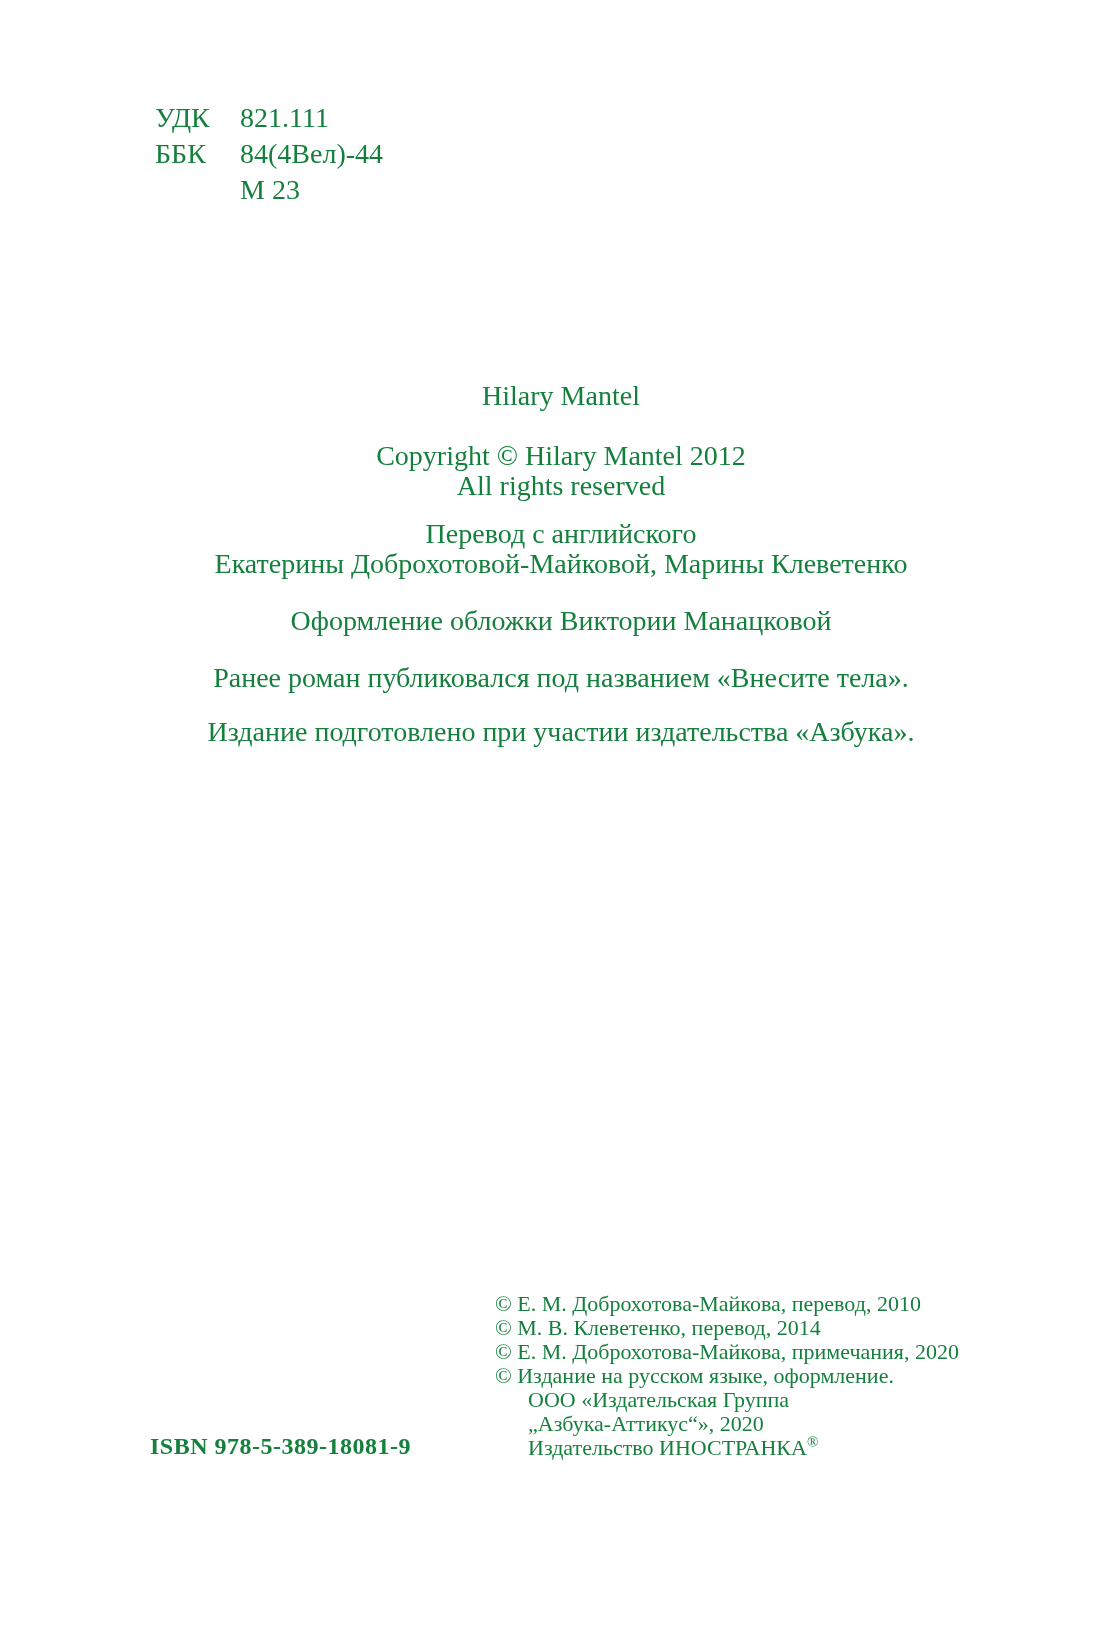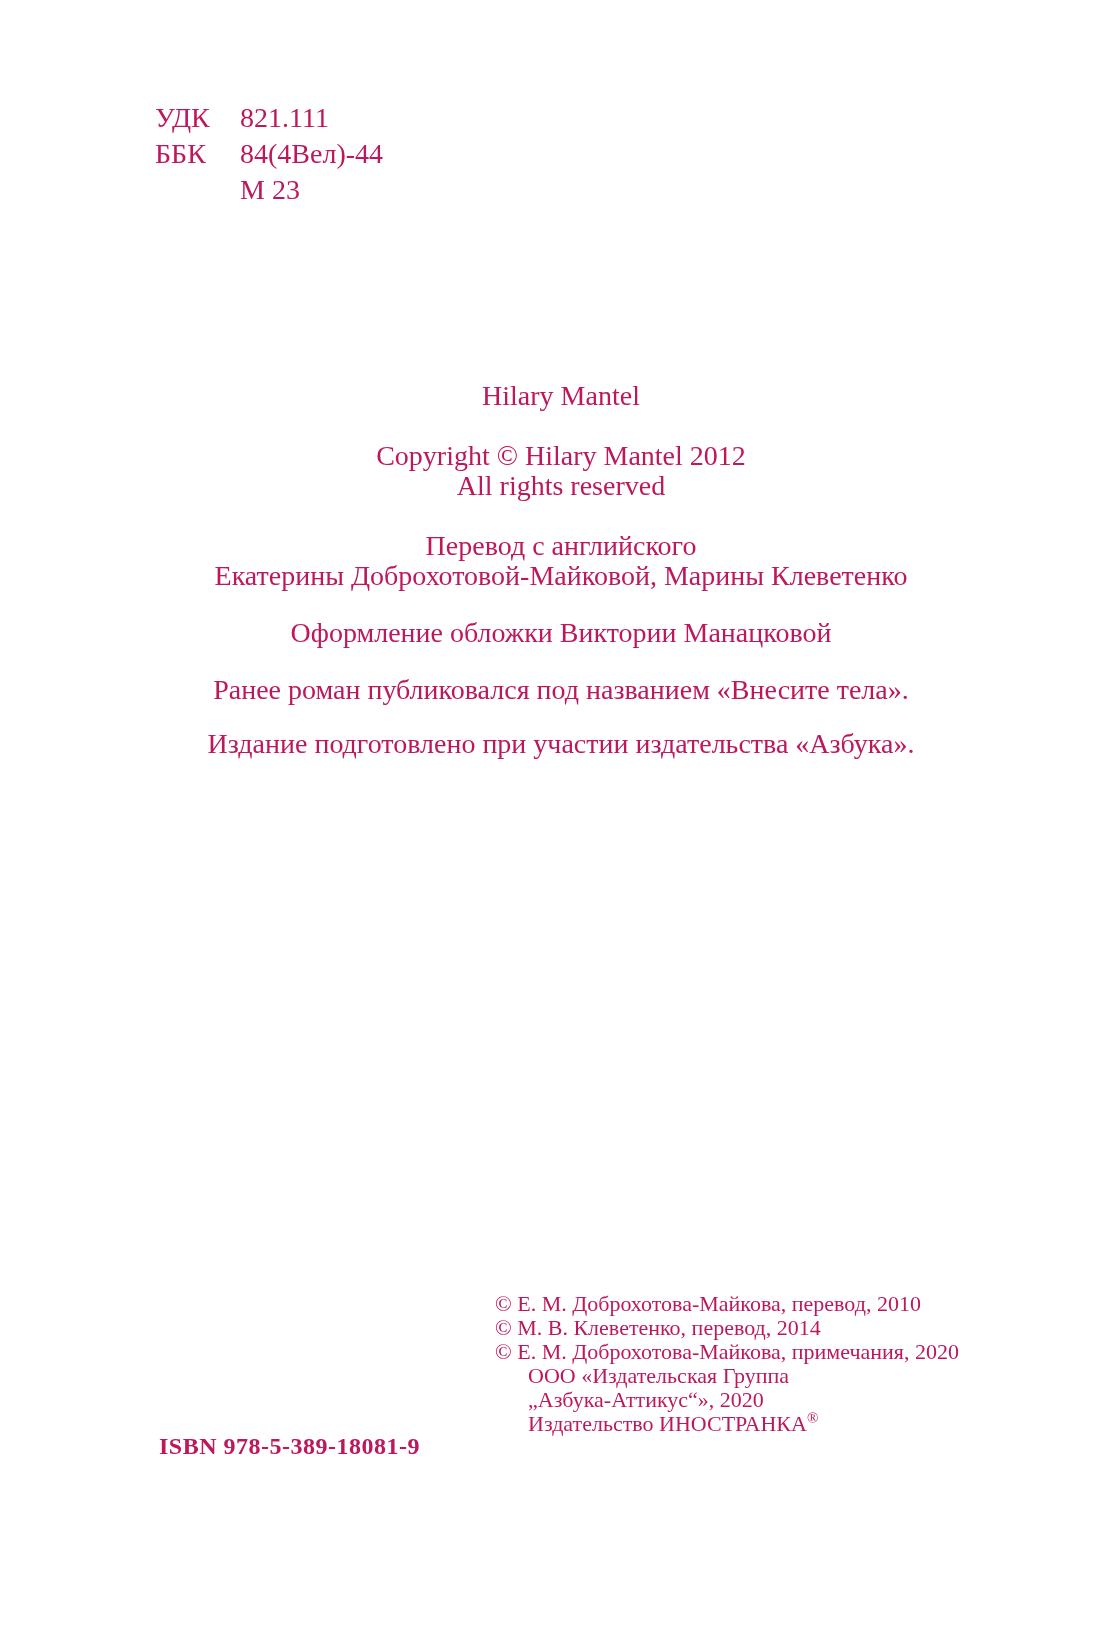--- a/index.html
+++ b/index.html
@@ -6,21 +6,21 @@
     margin: 0;
     padding: 0;
     background: #ffffff;
   }
   .page {
     position: relative;
     width: 1100px;
     height: 1650px;
     background: #ffffff;
     font-family: "Liberation Serif", "DejaVu Serif", serif;
-    color: #be185d;
+    color: #15803d;
     overflow: hidden;
   }
   
   .class-block {
     position: absolute;
     left: 155px;
     top: 100px;
     font-size: 28px;
     line-height: 36px;
     white-space: nowrap;
@@ -38,21 +38,21 @@
     left: 150px;
     top: 381px;
     width: 822px;
     text-align: center;
     font-size: 28px;
     line-height: 30px;
   }
   .central-stack p {
     margin: 0;
   }
-  .central-stack p.gap-sm { margin-top: 30px; }
+  .central-stack p.gap-sm { margin-top: 18px; }
   .central-stack p.gap    { margin-top: 27px; }
   .central-stack p.gap-lg { margin-top: 24px; }
   
   .credits-block {
     position: absolute;
     left: 495px;
     top: 1292px;
     font-size: 22px;
     line-height: 24px;
     white-space: nowrap;
@@ -67,21 +67,20 @@
   }
   
   .isbn-line {
     position: absolute;
     left: 150px;
     top: 1433px;
     font-size: 24px;
     font-weight: bold;
     letter-spacing: 0.5px;
     white-space: nowrap;
-    margin-left: 9px;
   }
 </style>
 </head>
 <body>
 
 <div class="page">
 
   <div class="class-block">
     <div class="class-row">
       <span class="label">УДК</span>
@@ -109,20 +108,21 @@
     </p>
     <p class="gap">Оформление обложки Виктории Манацковой</p>
     <p class="gap">Ранее роман публиковался под названием «Внесите тела».</p>
     <p class="gap-lg">Издание подготовлено при участии издательства «Азбука».</p>
   </div>
 
   <div class="credits-block">
     <div class="credit-line">© Е. М. Доброхотова-Майкова, перевод, 2010</div>
     <div class="credit-line">© М. В. Клеветенко, перевод, 2014</div>
     <div class="credit-line">© Е. М. Доброхотова-Майкова, примечания, 2020</div>
+    <div class="credit-line">© Издание на русском языке, оформление.</div>
     <div class="credit-cont">ООО «Издательская Группа</div>
     <div class="credit-cont">„Азбука-Аттикус“», 2020</div>
     <div class="credit-cont">
       <span>Издательство ИНОСТРАНКА</span><sup>®</sup>
     </div>
   </div>
 
   <div class="isbn-line">ISBN 978-5-389-18081-9</div>
 
 </div>

